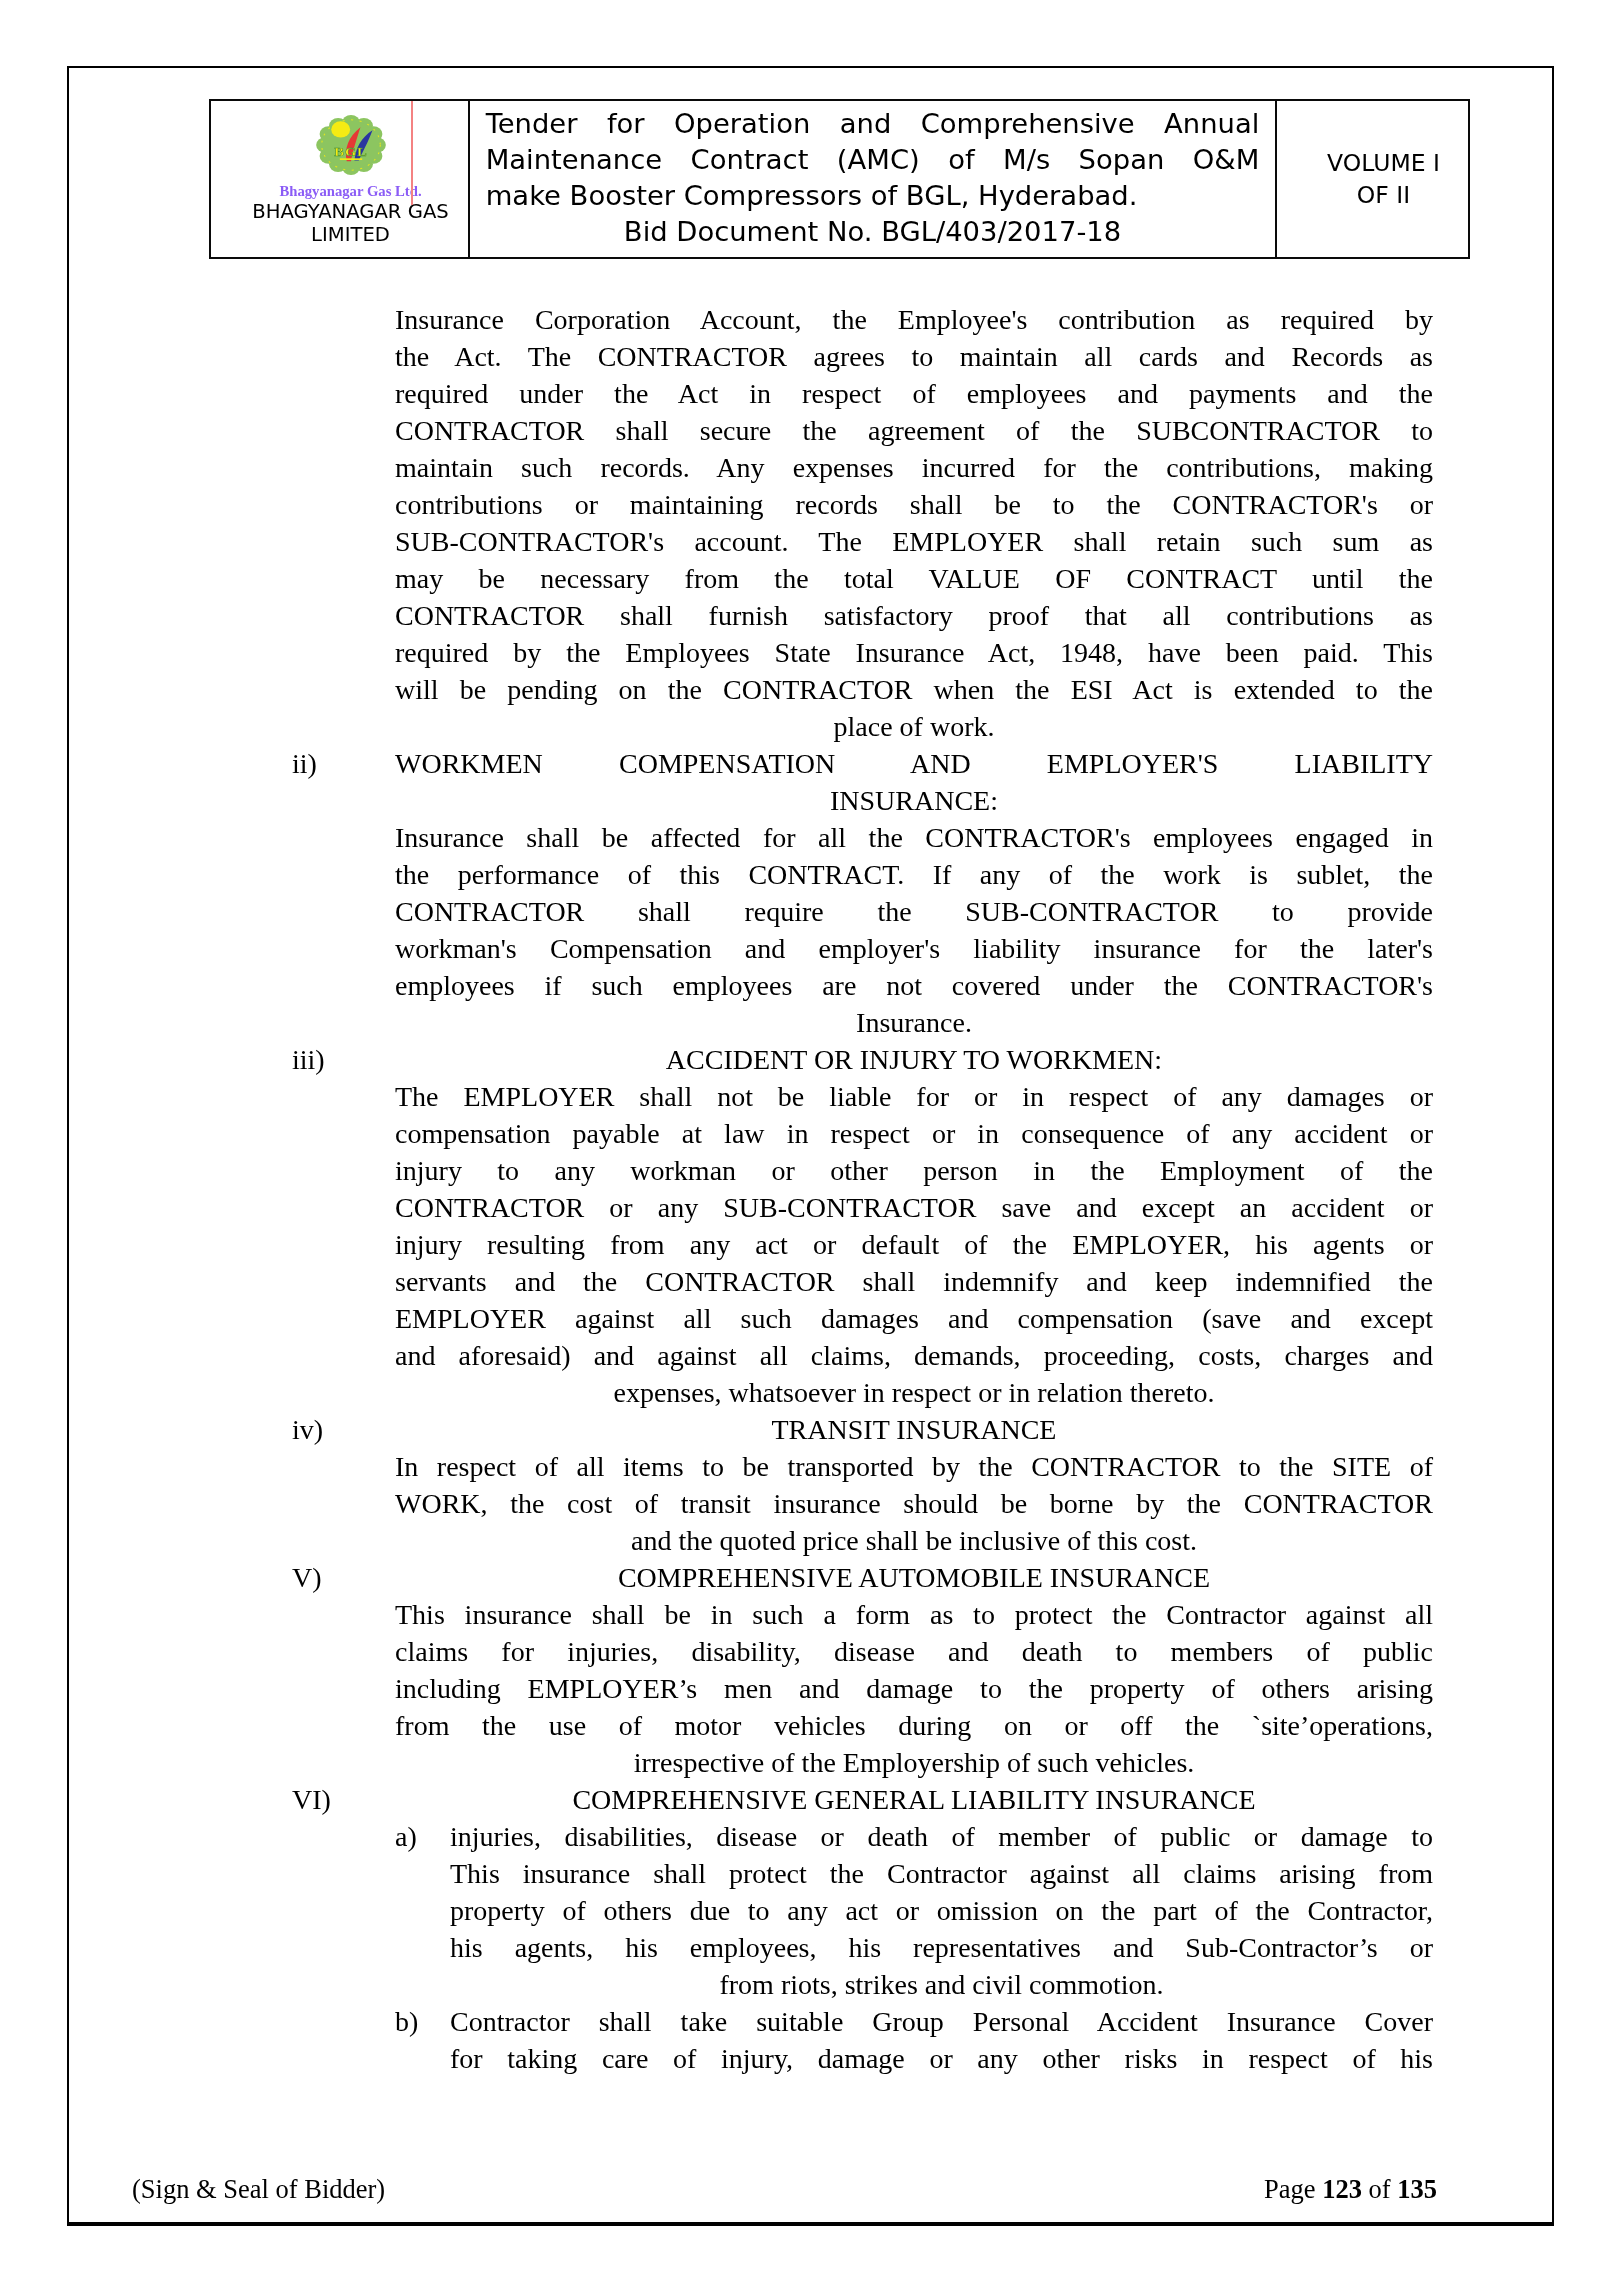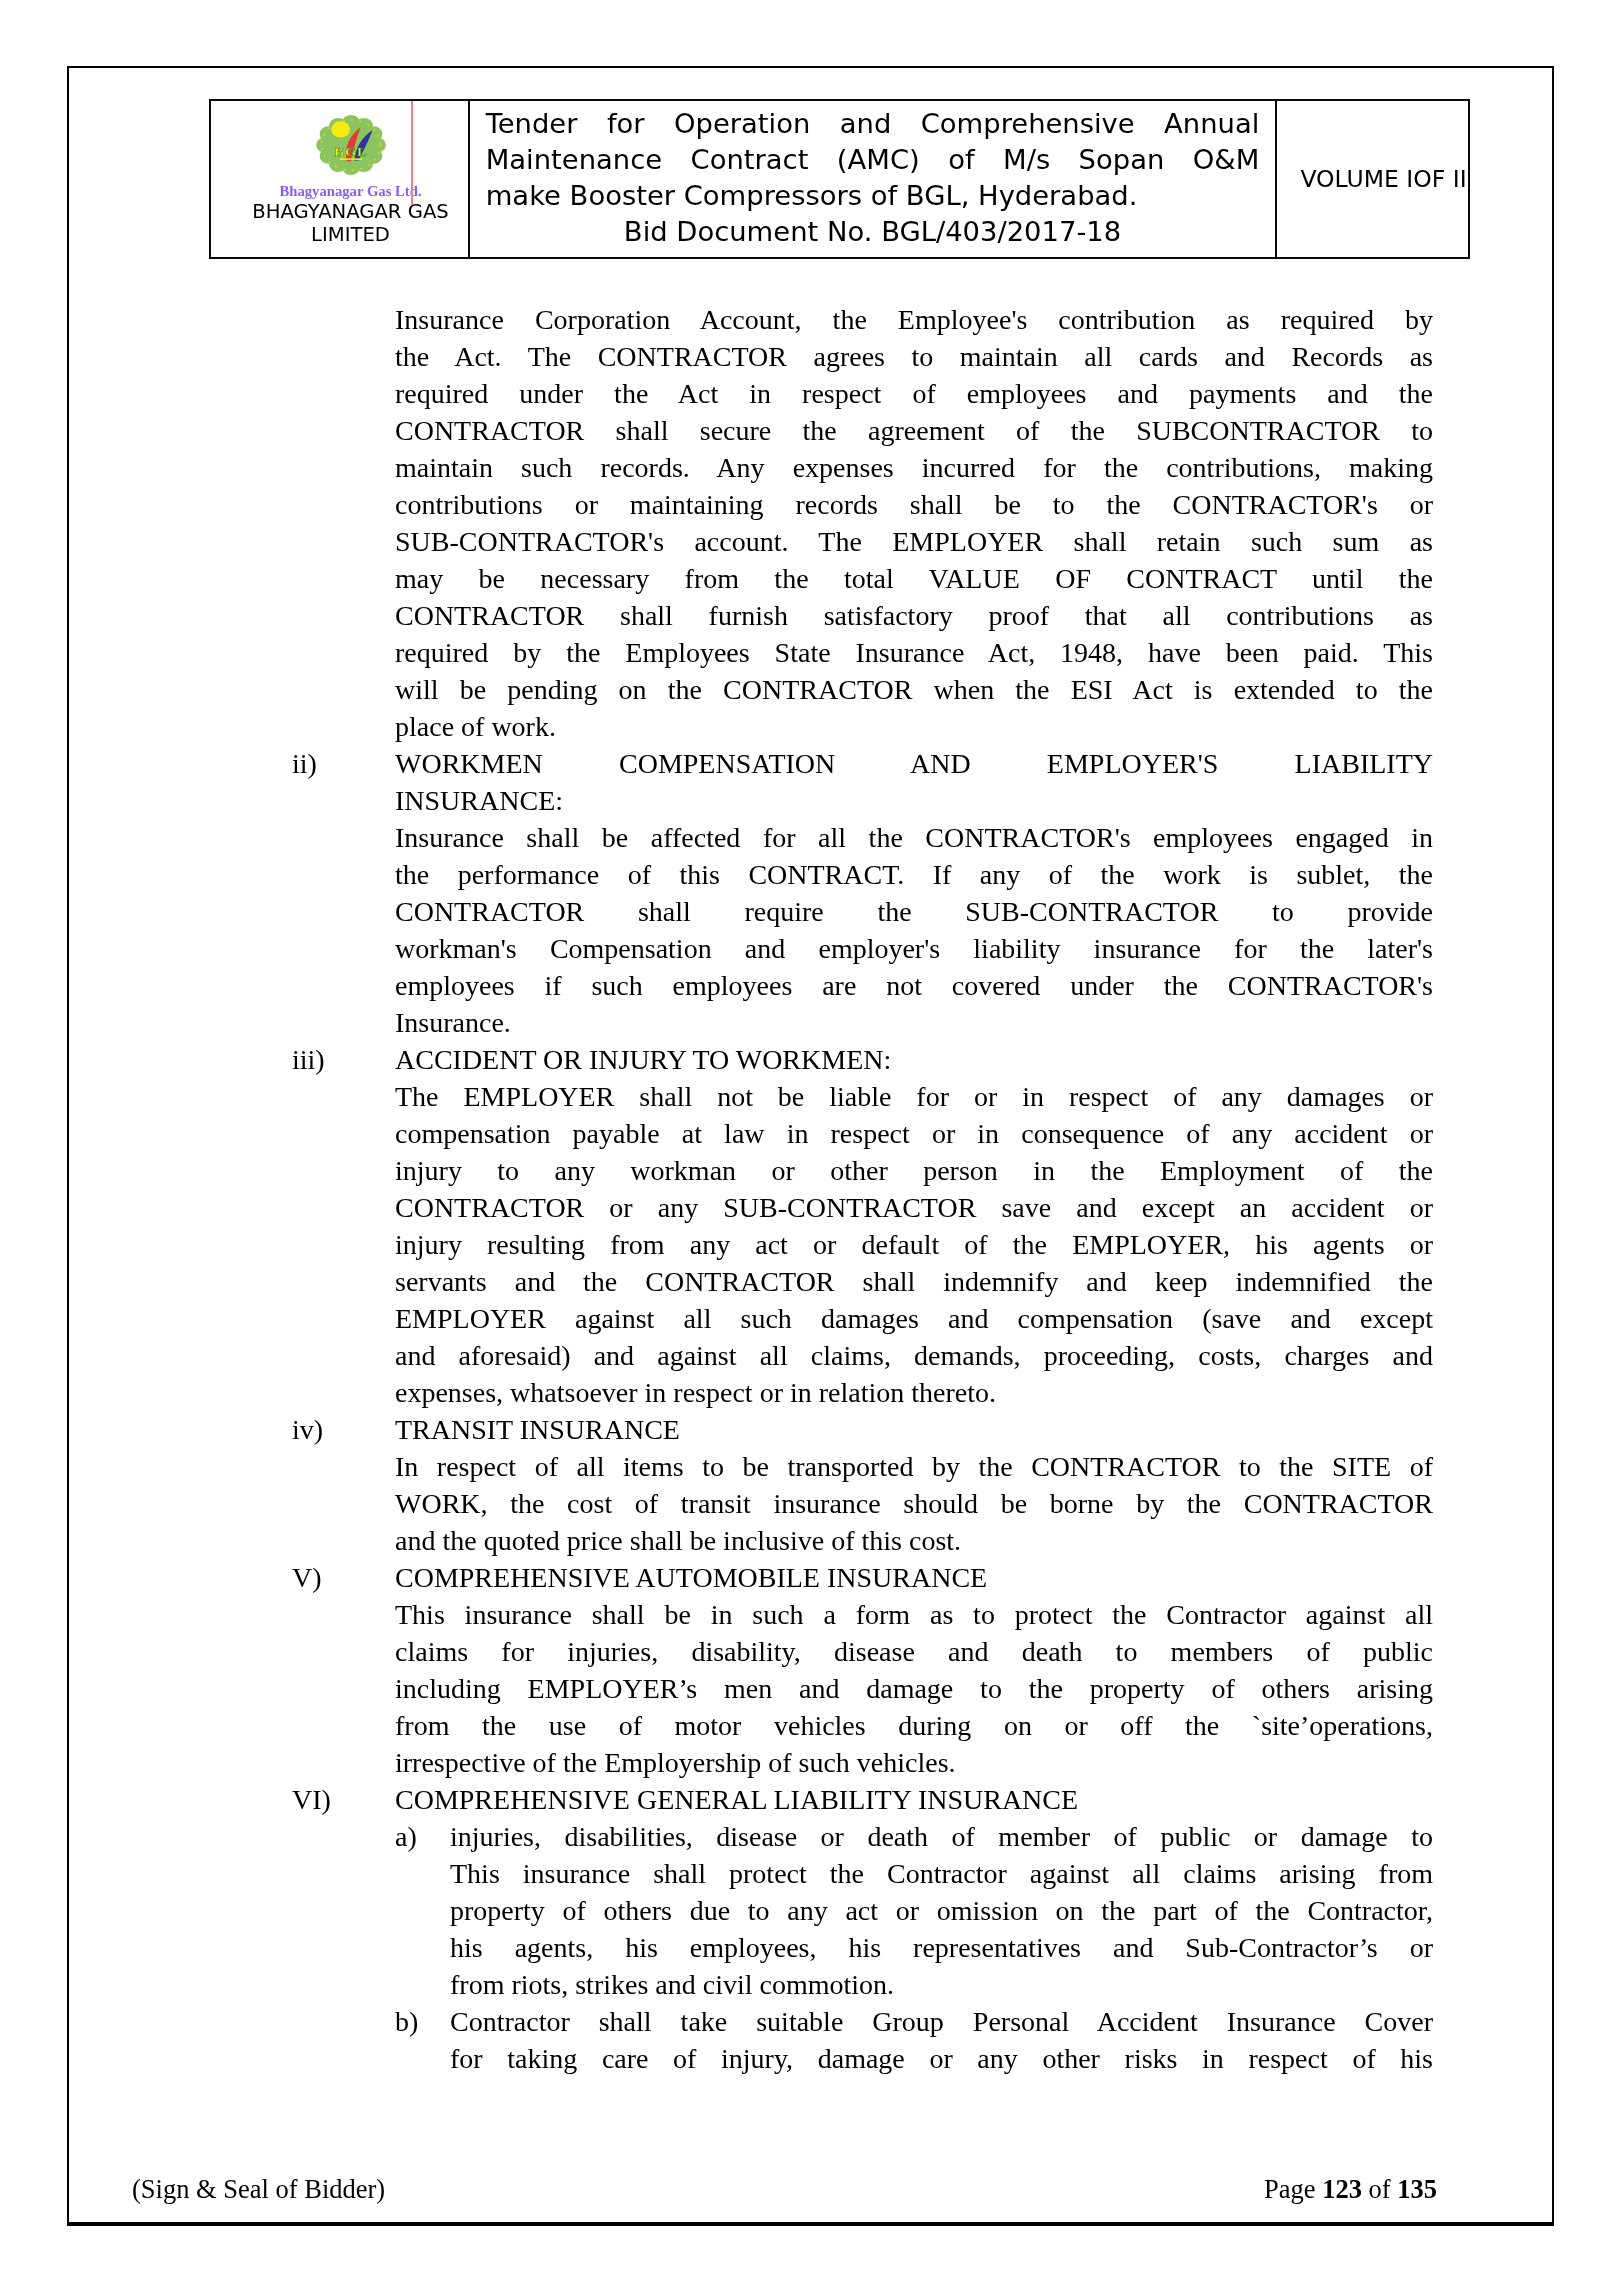--- a/index.html
+++ b/index.html
@@ -13,40 +13,40 @@
   }
   
   .htable{
     position:absolute;left:209px;top:99px;width:1261px;height:160px;
     border:2px solid #0a0a0a;box-sizing:border-box;display:flex;background:#fff;
   }
   .cell{box-sizing:border-box;height:100%;padding-left:22px;}
   .cell-logo{width:259px;border-right:2px solid #0a0a0a;position:relative;text-align:center;}
   .cell-title{flex:1;border-right:2px solid #0a0a0a;padding:4.9px 15.7px 0 15.7px;
     font-family:"DejaVu Sans","Liberation Sans",sans-serif;font-size:27.4px;line-height:36px;}
-  .cell-vol{width:191px;display:flex;justify-content:center;align-items:center;
+  .cell-vol{width:191px;display:flex;flex-direction:column;justify-content:center;align-items:center;
     font-family:"DejaVu Sans","Liberation Sans",sans-serif;font-size:23.5px;line-height:32px;}
   .tl{white-space:nowrap;}
   .tl.j{text-align:justify;text-align-last:justify;white-space:normal;}
   .tl.c{text-align:center;}
   .logo-svg{margin-top:6.9px;}
   .logo-sub{font-size:14.7px;font-weight:bold;line-height:15.7px;margin-top:-2px;}
   .company{font-family:"DejaVu Sans","Liberation Sans",sans-serif;font-size:19.6px;line-height:23.5px;}
   .redline{position:absolute;left:200px;top:0;width:2px;height:104px;}
   
   .content{
     position:absolute;left:292px;top:301px;width:1141px;
     font-size:28px;line-height:37px;
   }
   .row{display:flex;}
   .lbl{width:103px;flex:none;}
   .row.sub{padding-left:103px;}
   .row.sub .lbl{width:55px;}
   .txt{flex:1;min-width:0;}
-  .ln{text-align:left;}
+  .ln{text-align:center;}
   .ln.j{text-align:justify;text-align-last:justify;}
   
   .footer-left{position:absolute;left:132px;top:2174px;font-size:26.5px;}
   .footer-right{position:absolute;right:184px;top:2174px;font-size:26.5px;margin-left:8px;}
 </style>
 </head>
 <body>
 
 <div class="page">
 

